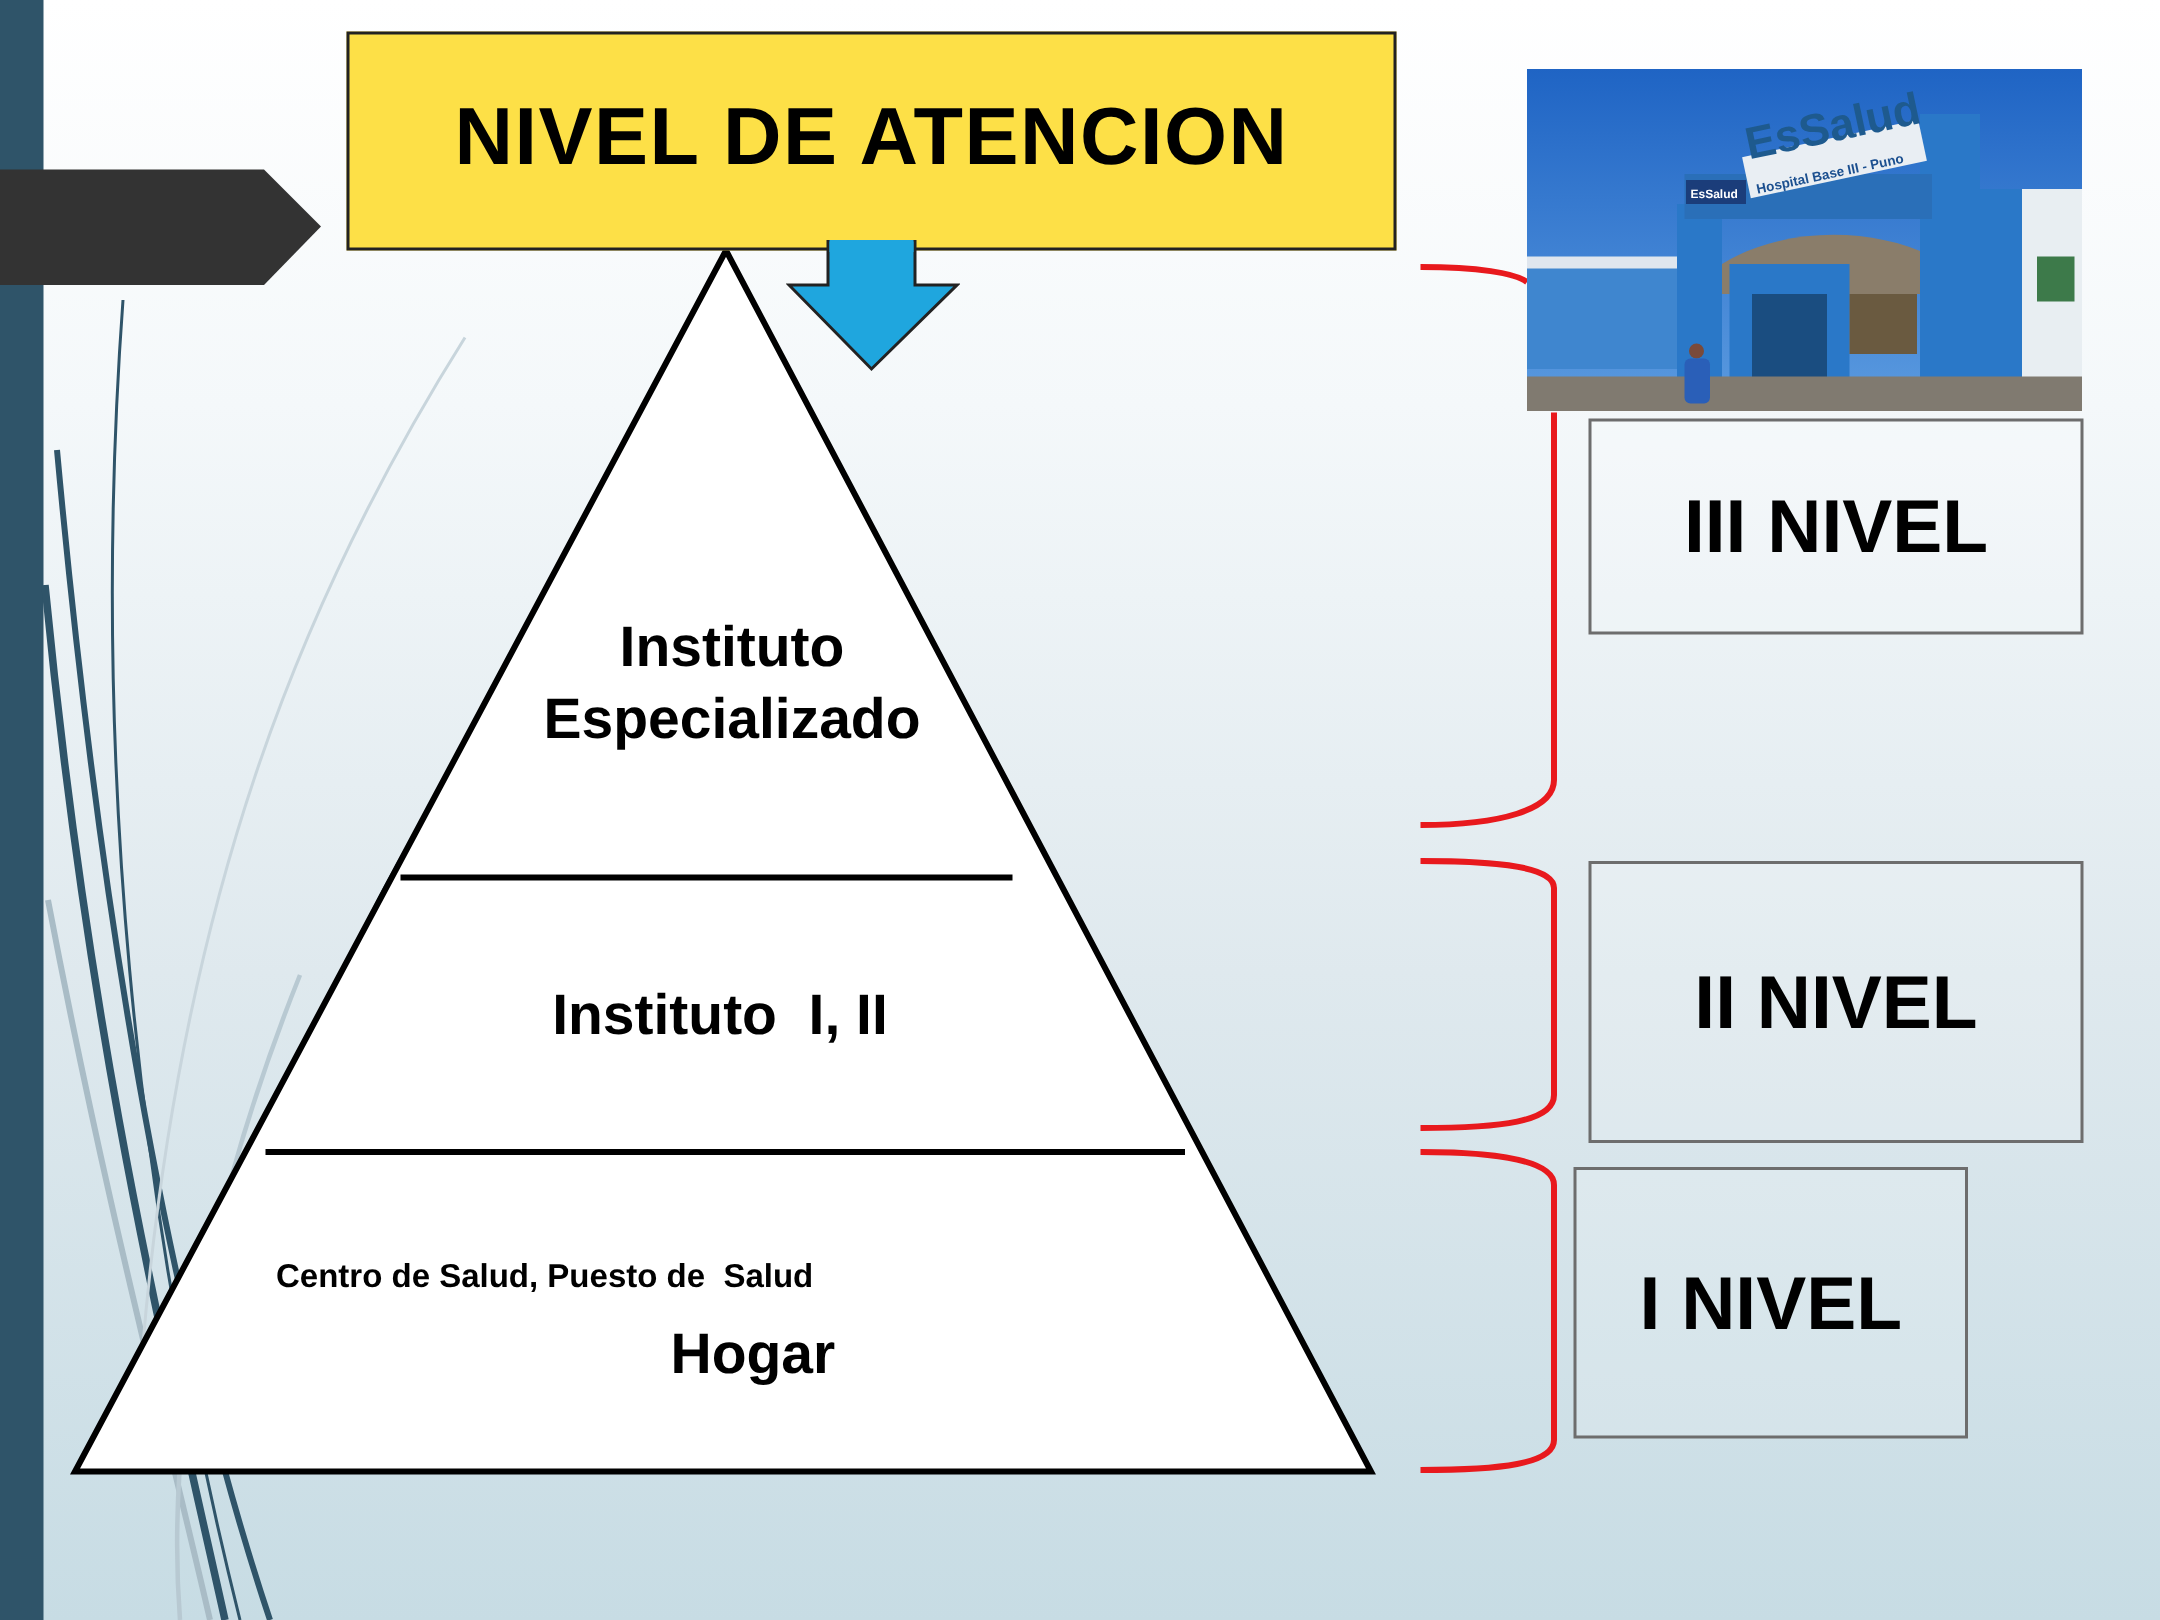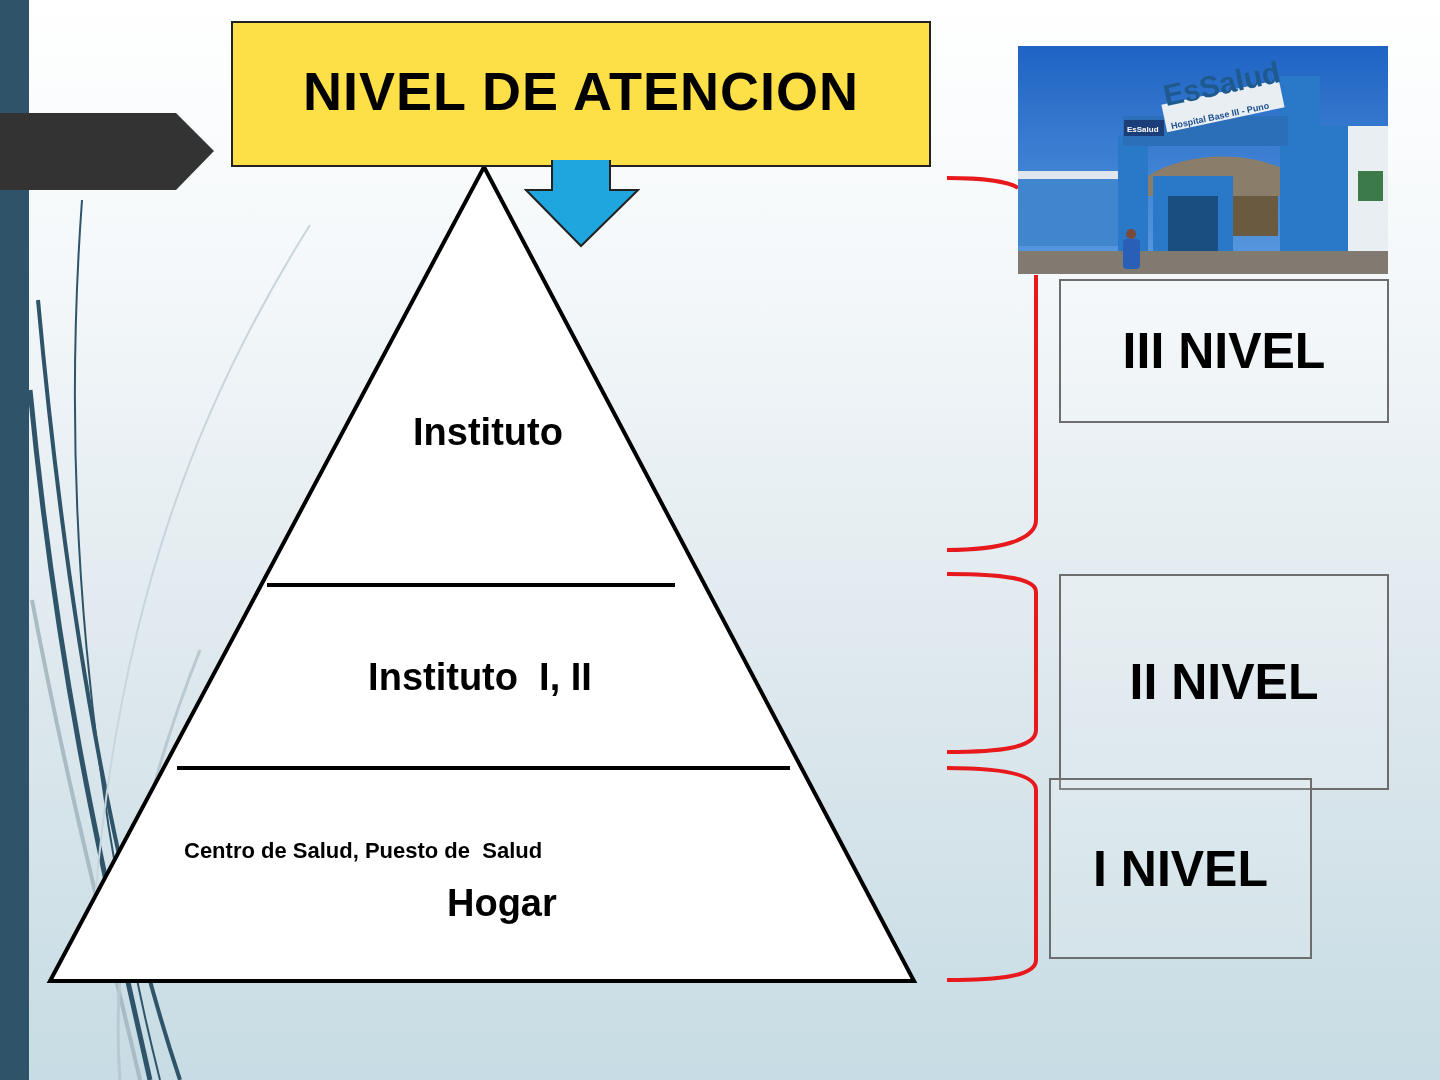--- a/index.html
+++ b/index.html
@@ -62,20 +62,21 @@
   <span class="title-text">NIVEL DE ATENCION</span>
 </div>
 
 <svg style="position:absolute;left:524px;top:160px;" width="116" height="88">
   <polygon points="28,0 86,0 86,30 114,30 57,86 2,30 28,30" fill="#1fa6de" stroke="#222" stroke-width="2"></polygon>
   <rect x="29" y="0" width="56" height="8" fill="#1fa6de"></rect>
 </svg>
 
 <div class="pyr-text" style="left:330px; top:408px; width:316px; font-size:38px; line-height:48px;">
   <div>Instituto</div>
+  <div>Especializado</div>
 </div>
 <div class="pyr-text" style="left:330px; top:656px; width:300px; font-size:38px; white-space:pre;">Instituto  I, II</div>
 <div class="pyr-text" style="left:184px; top:838px; font-size:22px; text-align:left; white-space:pre;">Centro de Salud, Puesto de  Salud</div>
 <div class="pyr-text" style="left:447px; top:866px; font-size:38px; text-align:right;margin-top:16px;">Hogar</div>
 
 <div class="photo">
   <svg width="370" height="228">
     <defs>
       <linearGradient id="sky" x1="0" y1="0" x2="0" y2="1">
         <stop offset="0" stop-color="#1f64c4"></stop>
@@ -109,18 +110,18 @@
     <rect x="0" y="205" width="370" height="23" fill="#807a70"></rect>
 
     <circle cx="113" cy="188" r="5" fill="#7a4a3a"></circle>
     <rect x="105" y="193" width="17" height="30" rx="4" fill="#2a5fb8"></rect>
   </svg>
 </div>
 
 <div class="level-box" style="left:1059px; top:279px; width:330px; height:144px;">
   <span class="level-text">III NIVEL</span>
 </div>
-<div class="level-box" style="left:1059px; top:574px; width:330px; height:216px;">
+<div class="level-box" style="left:1059px; top:574px; width:330px; height:188px;">
   <span class="level-text">II NIVEL</span>
 </div>
 <div class="level-box" style="left:1049px; top:778px; width:263px; height:181px;">
   <span class="level-text">I NIVEL</span>
 </div>
 
 </body></html>

